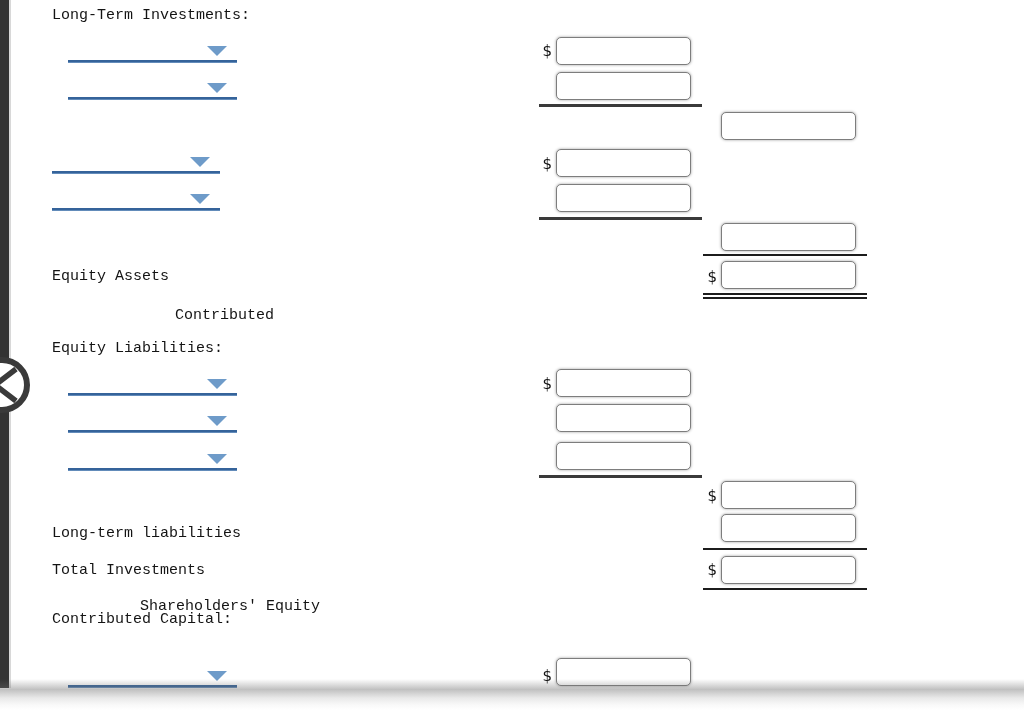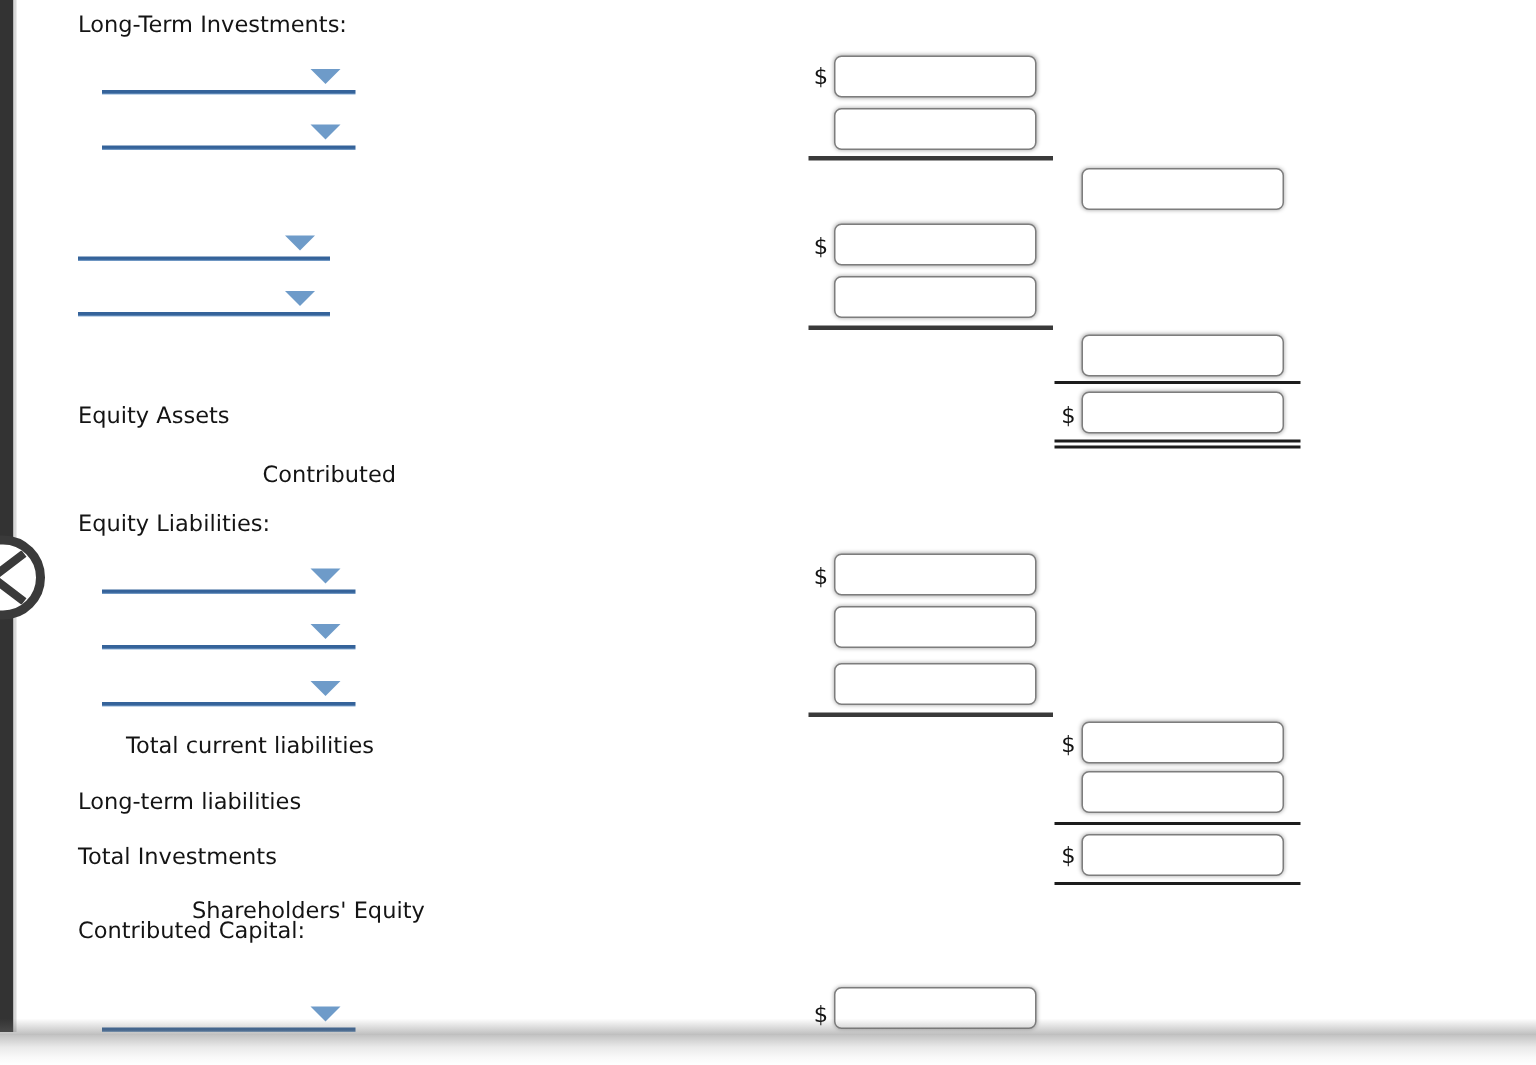--- a/index.html
+++ b/index.html
@@ -8,21 +8,21 @@
     font-family:"DejaVu Sans","Liberation Sans",sans-serif;font-size:15px;color:#141414;
   }
   
   .side-bar{position:absolute;left:0;top:0;width:9px;height:688px;background:#333333;z-index:5;}
   .side-bar-edge{position:absolute;left:9px;top:0;width:2px;height:688px;background:#d8d8d8;z-index:5;}
   
   .back-circle{position:absolute;left:-26px;top:357px;width:44px;height:44px;background:#ffffff;
     border:6px solid #3a3a3a;border-radius:50%;z-index:10;}
   .back-chevron{position:absolute;left:-8px;top:367px;z-index:11;}
   
-  .lbl{position:absolute;white-space:nowrap;line-height:18px;}
+  .lbl{position:absolute;white-space:nowrap;line-height:18px;font-family:Liberation Mono, monospace;}
   
   .dd{position:absolute;height:17px;cursor:pointer;}
   .dd-line{position:absolute;left:0;right:0;bottom:0;height:3px;
     background:linear-gradient(to bottom,#35639a 0%,#35639a 62%,#86abd3 100%);}
   .dd-tri{position:absolute;right:10px;top:0;width:0;height:0;
     border-left:10px solid transparent;border-right:10px solid transparent;
     border-top:10px solid #6e9bc9;}
   
   .inp{position:absolute;width:135px;height:28px;box-sizing:border-box;background:#fff;
     border:1px solid #7d7d7d;border-radius:5px;box-shadow:0 0 3px rgba(0,0,0,0.38);
@@ -106,34 +106,33 @@
     <span class="dd-tri"></span>
     <span class="dd-line"></span>
   </div>
 
   <span class="dollar" style="left:530px;top:375px">$</span>
   <input class="inp" style="left: 556px; top: 369px;" value="">
   <input class="inp" style="left: 556px; top: 404px;" value="">
   <input class="inp" style="left: 556px; top: 442px;" value="">
   <div class="uline" style="top:475px"></div>
 
-  <div class="lbl" style="left:84px;top:488px">Total current liabilities</div>
   <span class="dollar" style="left:695px;top:487px">$</span>
   <input class="inp" style="left: 721px; top: 481px;" value="">
 
   <div class="lbl" style="left:52px;top:525px">Long-term liabilities</div>
   <input class="inp" style="left: 721px; top: 514px;" value="">
   <div class="rline" style="top:548px"></div>
 
   <div class="lbl" style="left:52px;top:562px">Total Investments</div>
   <span class="dollar" style="left:695px;top:561px">$</span>
   <input class="inp" style="left: 721px; top: 556px;" value="">
   <div class="rline" style="top:588px"></div>
 
-  <div class="lbl" style="left:128px;top:598px">Shareholders' Equity</div>
+  <div class="lbl" style="left:140px;top:598px">Shareholders' Equity</div>
   <div class="lbl" style="left:52px;top:611px">Contributed Capital:</div>
 
   <div class="dd" style="left:68px;top:671px;width:169px">
     <span class="dd-tri"></span>
     <span class="dd-line"></span>
   </div>
 
   <span class="dollar" style="left:530px;top:667px">$</span>
   <input class="inp" style="left: 556px; top: 658px;" value="">
 

